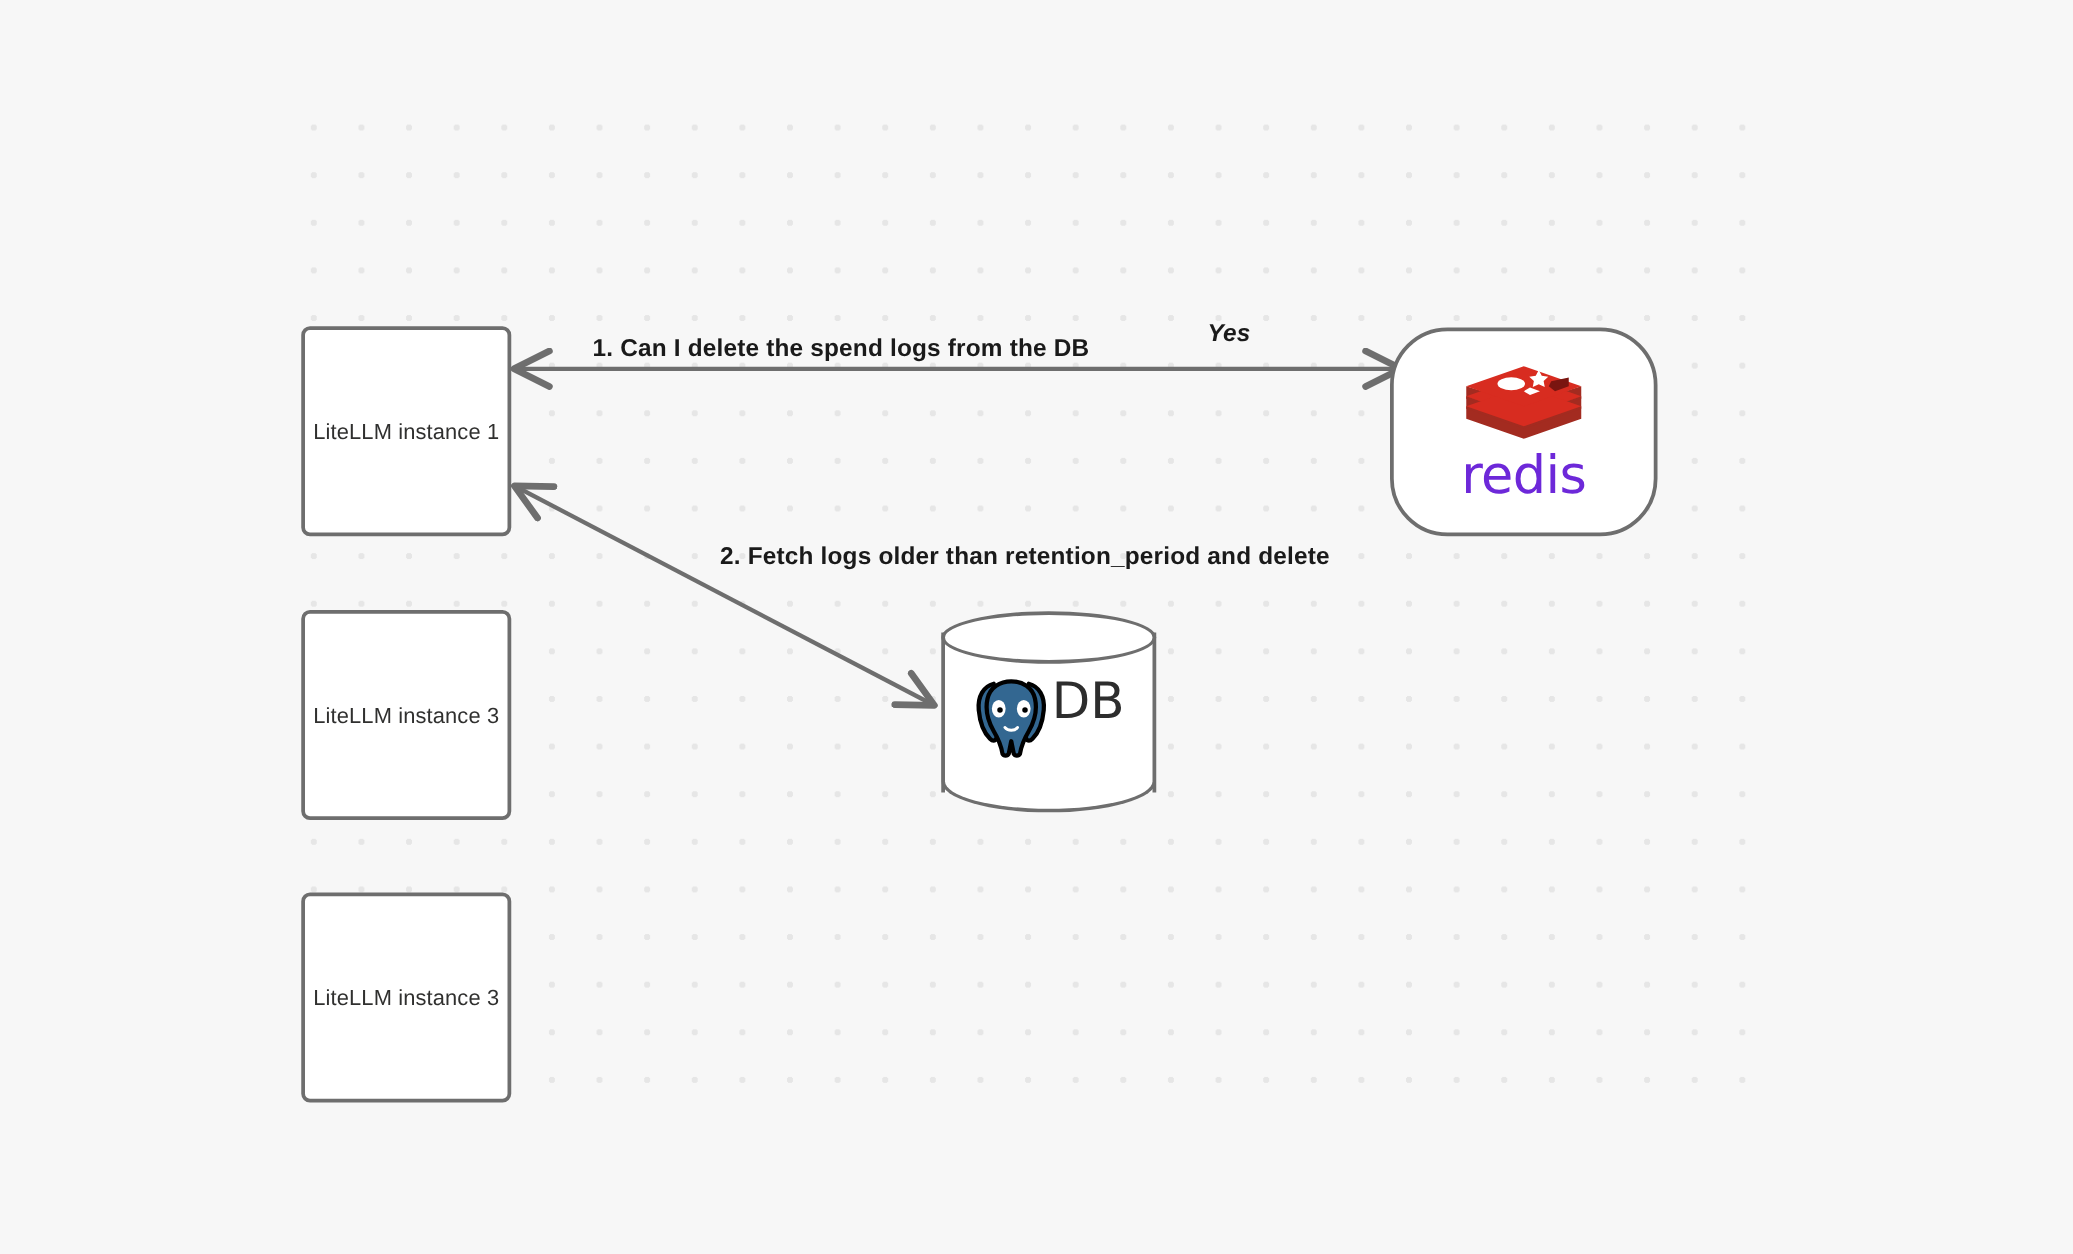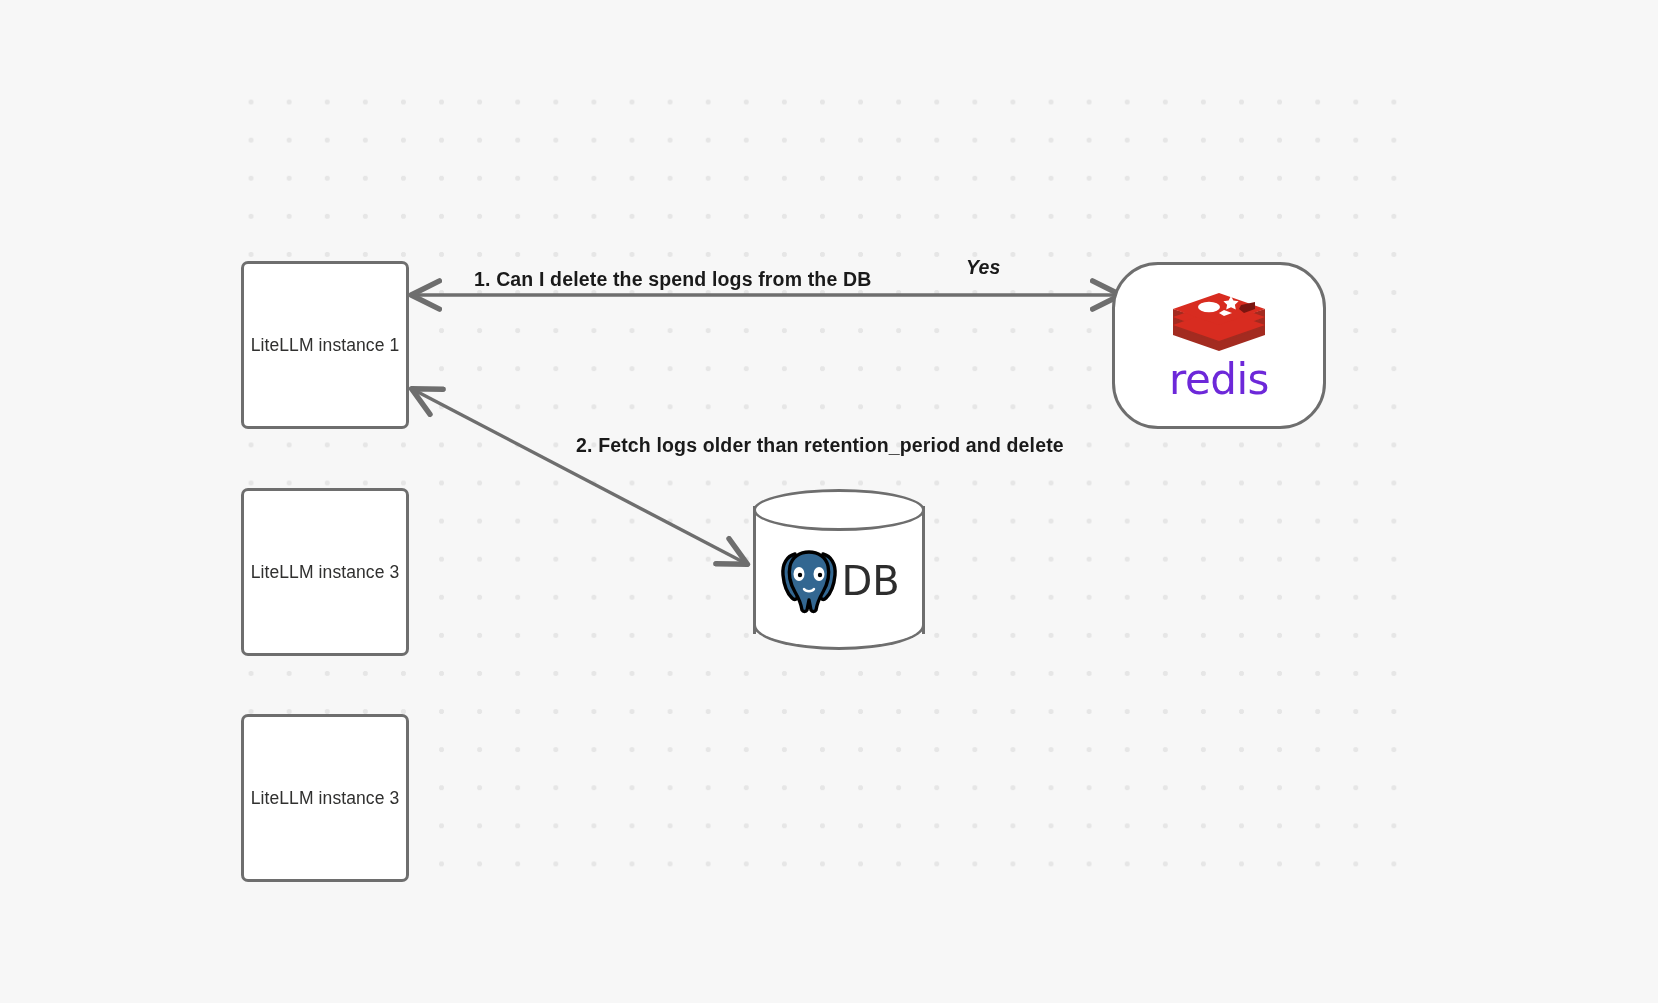--- a/index.html
+++ b/index.html
@@ -112,21 +112,20 @@
     box-sizing: border-box;
     border: 3px solid #6e6e6e;
     border-radius: 86px / 21px;
     background: #ffffff;
   }
   .db-content {
     position: absolute;
     left: 0; top: 52px;
     width: 172px; height: 80px;
     display: flex;
-    align-items: center;
     justify-content: center;
     gap: 1px;
   }
   .db-text {
     font-family: "DejaVu Sans", sans-serif;
     font-size: 40px;
     font-weight: 400;
     color: #2d2d2d;
     line-height: 1;
   }

